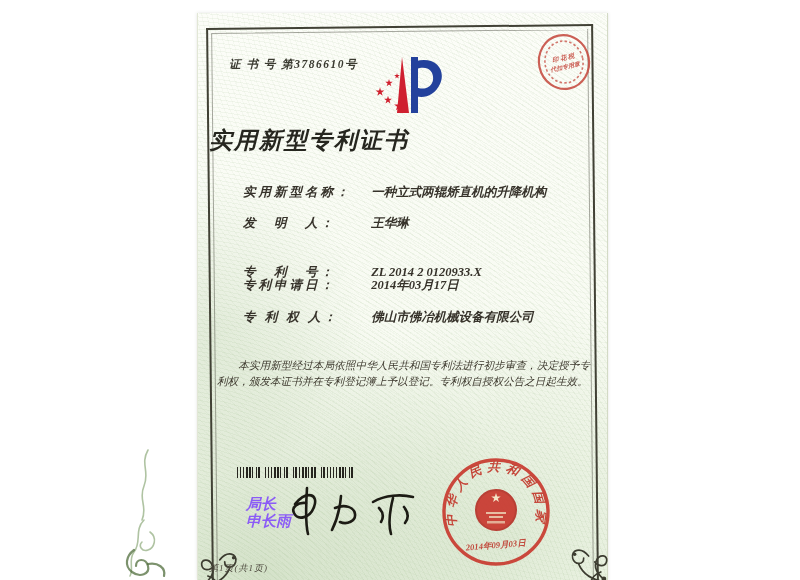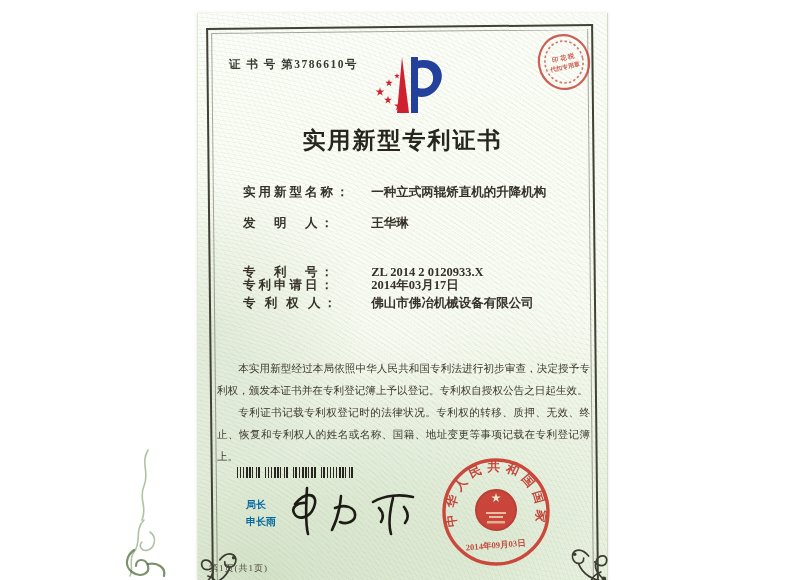--- a/index.html
+++ b/index.html
@@ -1,18 +1,18 @@
 <!DOCTYPE html>
 <html><head>
 <meta charset="utf-8">
 <style>
   * { margin:0; padding:0; box-sizing:border-box; }
   html,body { width:800px; height:580px; background:#ffffff; overflow:hidden;
               font-family:"Liberation Serif","DejaVu Serif",serif; }
-  .stage { position:absolute; left:0; top:0; width:800px; height:424px; }
+  .stage { position:absolute; left:0; top:0; width:800px; height:424px;font-style:italic; }
 
   
   .paper {
     position:absolute; left:197px; top:13px; width:411px; height:567px;
     background:
       radial-gradient(circle at 15% 100%, rgba(140,175,120,.32), transparent 42%),
       radial-gradient(circle at 78% 92%, rgba(150,185,130,.22), transparent 38%),
       radial-gradient(circle at 4% 55%, rgba(140,175,120,.18), transparent 30%),
       repeating-radial-gradient(circle at -15% 125%, transparent 0 3px, rgba(125,165,105,.085) 3px 4px),
       repeating-radial-gradient(circle at 115% -15%, transparent 0 4px, rgba(125,165,105,.055) 4px 5px),
@@ -35,41 +35,41 @@
   .corner-svg { position:absolute; }
   .corner-left  { left:-16px;  bottom:-6px; }
   .corner-right { right:-14px; bottom:-6px; }
 
   
   .cert-no { position:absolute; left:229px; top:57px; font-size:11.5px; letter-spacing:1.5px;
              color:#3a3a30; font-weight:bold; }
 
   .logo { position:absolute; left:371px; top:52px; width:74px; height:68px; }
 
-  .title { position:absolute; left:209px; top:125px; width:387px; text-align:center;
+  .title { position:absolute; left:209px; top:125px; width:387px; 
            font-size:23px; font-weight:bold; letter-spacing:2px; color:#26261f; }
 
   .field { position:absolute; left:243px; font-size:12.5px; color:#36322a; font-weight:bold;
            white-space:nowrap; }
   .field-label { display:inline-block; width:125px; letter-spacing:3px; }
   .f0 { top:184px; } .f1 { top:215px; } .f2 { top:264px; }
-  .f3 { top:277px; } .f4 { top:295px; } .f5 { top:341px; }
+  .f3 { top:277px; } .f4 { top:309px; } .f5 { top:341px; }
 
   .paras { position:absolute; left:217px; top:358px; width:373px;
-           font-size:10.6px; line-height:22px; color:#3d392e; text-align:justify; }
+           font-size:10.6px; line-height:16px; color:#3d392e; text-align:justify; }
   .paras p { text-indent:2em; margin:0; font-weight:500; }
 
   .barcode { position:absolute; left:237px; top:467px; width:121px; height:11px;
      background:
        repeating-linear-gradient(90deg,#26251f 0 1.4px,transparent 1.4px 2.6px,
                                  #26251f 2.6px 4.4px,transparent 4.4px 6.1px,
                                  #26251f 6.1px 6.8px,transparent 6.8px 9.3px); }
 
-  .signer { position:absolute; left:246px; top:496px; font-size:10px; font-weight:bold;
-            color:#0369a1; line-height:17px; }
+  .signer { position:absolute; left:246px; top:496px; font-size:15px; font-weight:bold;
+            color:#8b5cf6; line-height:17px; }
   .signature { position:absolute; left:281px; top:480px; }
 
   .seal { position:absolute; left:438px; top:454px; opacity:.9; }
   .tax-stamp { position:absolute; left:534px; top:31px; opacity:.85; }
 
   .footer { position:absolute; left:209px; top:562px; width:387px; text-align:left;
             font-size:9px; color:#4c483d; letter-spacing:1px; }
 
   .margin-ornament { position:absolute; left:104px; top:446px; }
 </style>
@@ -151,21 +151,20 @@
     <span class="field-label">专利申请日：</span>
     <span class="field-value">2014年03月17日</span>
   </div>
   <div class="field f4">
     <span class="field-label">专 利 权 人：</span>
     <span class="field-value">佛山市佛冶机械设备有限公司</span>
   </div>
 
   <div class="paras">
     <p>本实用新型经过本局依照中华人民共和国专利法进行初步审查，决定授予专利权，颁发本证书并在专利登记簿上予以登记。专利权自授权公告之日起生效。</p>
-    <p>专利证书记载专利权登记时的法律状况。专利权的转移、质押、无效、终止、恢复和专利权人的姓名或名称、国籍、地址变更等事项记载在专利登记簿上。</p>
   </div>
 
   <div class="barcode"></div>
 
   <div class="signer">
     <div>局长</div>
     <div>申长雨</div>
   </div>
 
   <svg class="signature" width="142" height="60" viewBox="0 0 142 60">

